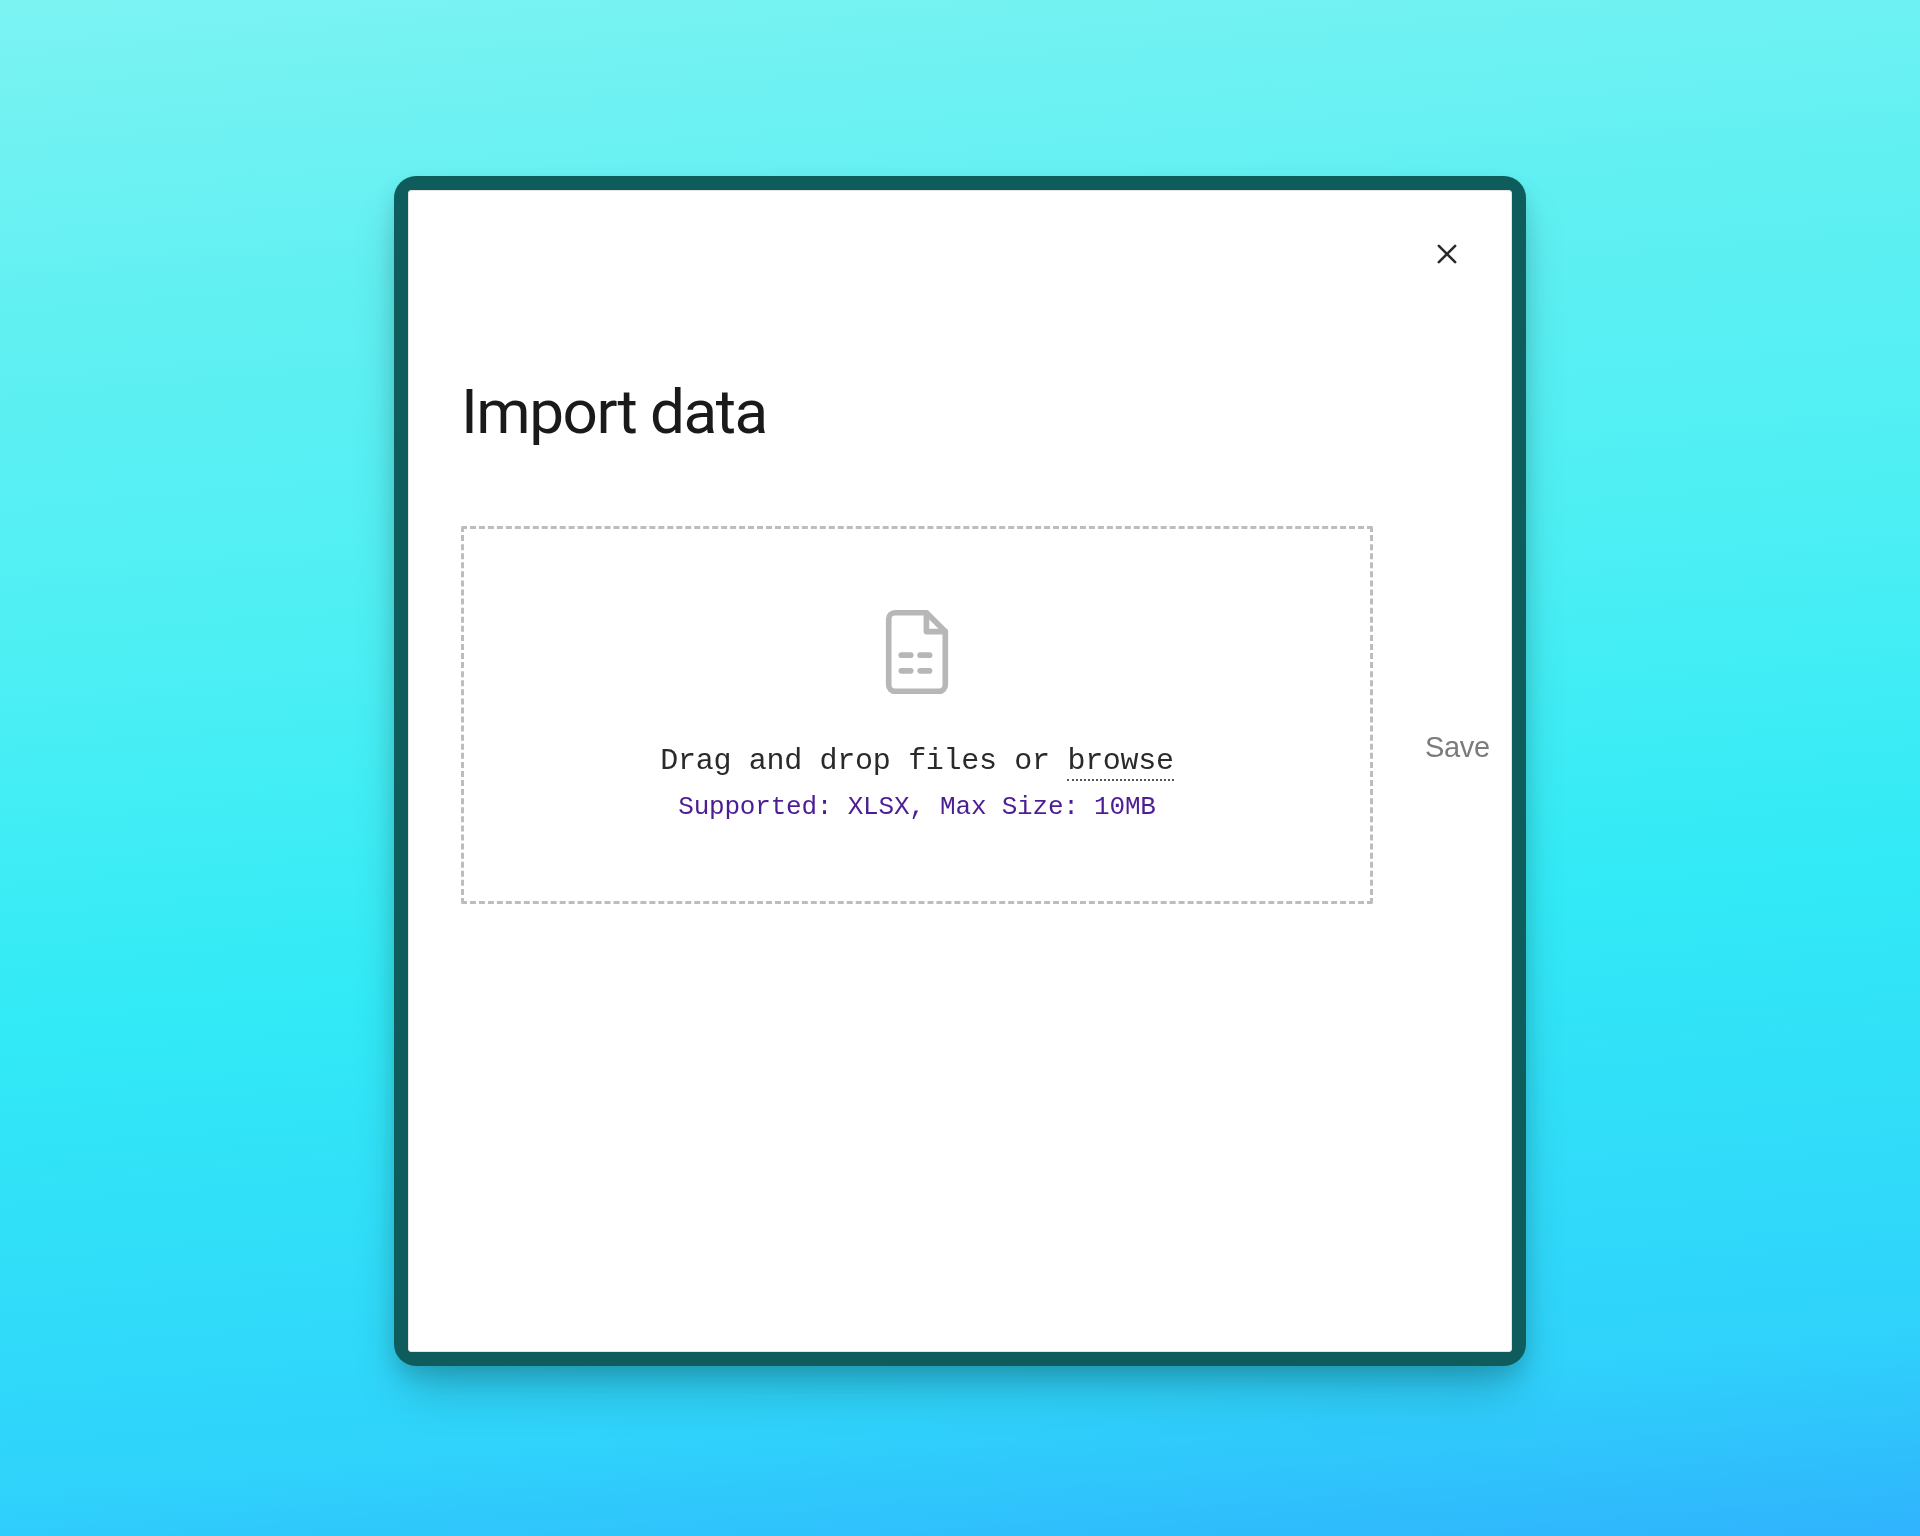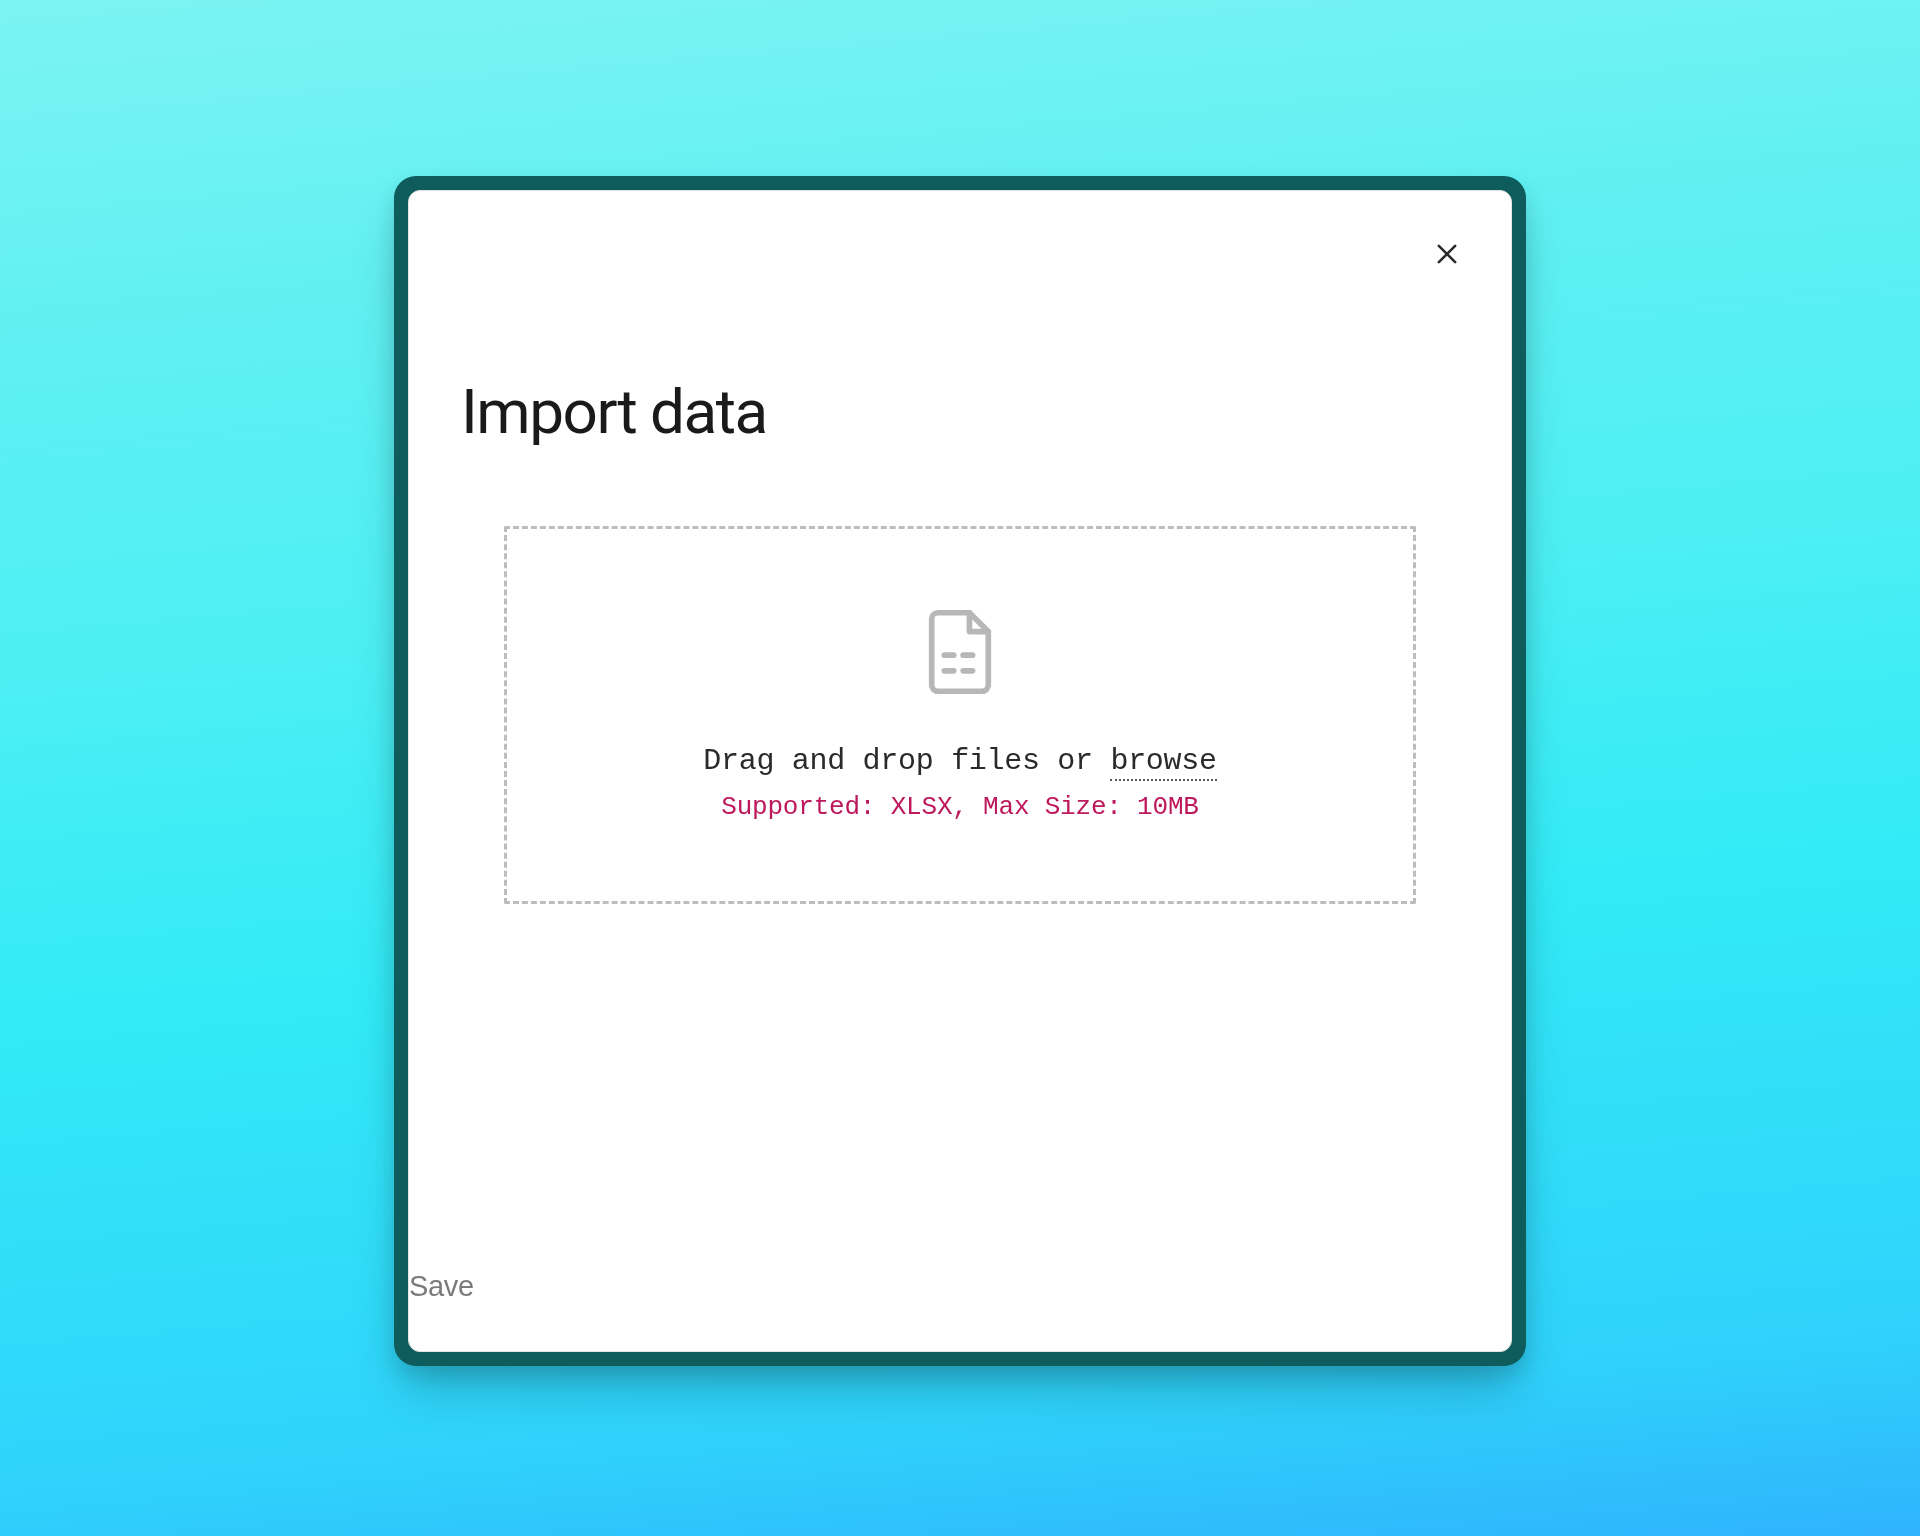--- a/index.html
+++ b/index.html
@@ -33,25 +33,25 @@
     padding: 14px;
     box-shadow:
       0 30px 50px -10px rgba(0,0,0,0.22),
       0 10px 20px rgba(0,0,0,0.12);
   }
 
   .modal-inner {
     width: 100%;
     height: 100%;
     background: #ffffff;
-    border-radius: 12px;
+    border-radius: 3px;
     border: 1.5px solid #e4e4e4;
     position: relative;
     display: flex;
-    flex-direction: column;
+    flex-direction: row;
   }
 
   .close-btn {
     position: absolute;
     top: 42px;
     right: 42px;
     width: 44px;
     height: 44px;
     display: flex;
     align-items: center;
@@ -111,21 +111,21 @@
     letter-spacing: -0.3px;
   }
   .drop-text .browse {
     border-bottom: 2px dotted #575757;
     padding-bottom: 1px;
     cursor: pointer;
   }
 
   .support-text {
     font-size: 26px;
-    color: #be185d;
+    color: #4c1d95;
     letter-spacing: -0.2px;
     margin-top: -6px;
   }
 
   .footer {
     padding: 0 44px 48px 0;
     display: flex;
     justify-content: flex-start;
   }
 

